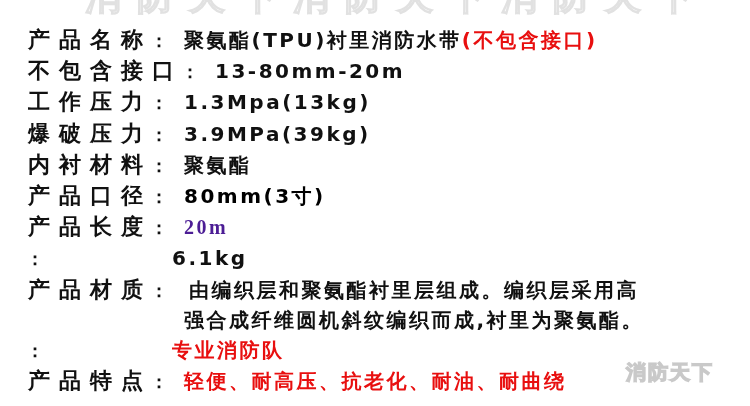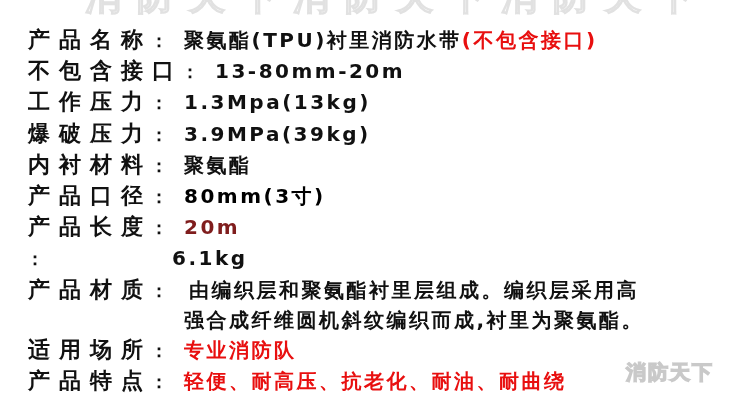--- a/index.html
+++ b/index.html
@@ -140,21 +140,21 @@
       <div class="spec-value">
         <div class="value-line"><span style="color: #000000;">80mm(3寸)</span></div>
       </div>
     </div>
     <div class="spec-row">
       <div class="spec-label">
         <span class="label-text">产品长度</span>
         <span class="label-colon">：</span>
       </div>
       <div class="spec-value">
-        <div class="value-line"><span style="color: #7f1d1d;">20m</span></div>
+        <div class="value-line"><span style="color: #4c1d95; font-family: Liberation Serif, serif;">20m</span></div>
       </div>
     </div>
     <div class="spec-row">
       <div class="spec-label">
         <span class="label-colon">：</span>
       </div>
       <div class="spec-value">
         <div class="value-line"><span style="color: rgb(17, 17, 17);">6.1kg</span></div>
       </div>
     </div>
@@ -163,21 +163,20 @@
         <span class="label-text">产品材质</span>
         <span class="label-colon">：</span>
       </div>
       <div class="spec-value">
         <div class="value-line"><span style="color: rgb(17, 17, 17);">由编织层和聚氨酯衬里层组成。编织层采用高</span></div>
         <div class="value-line"><span style="color: rgb(17, 17, 17);">强合成纤维圆机斜纹编织而成,衬里为聚氨酯。</span></div>
       </div>
     </div>
     <div class="spec-row">
       <div class="spec-label">
-        <span class="label-text">适用场所</span>
         <span class="label-colon">：</span>
       </div>
       <div class="spec-value">
         <div class="value-line"><span style="color: rgb(232, 15, 15);">专业消防队</span></div>
       </div>
     </div>
     <div class="spec-row">
       <div class="spec-label">
         <span class="label-text">产品特点</span>
         <span class="label-colon">：</span>

